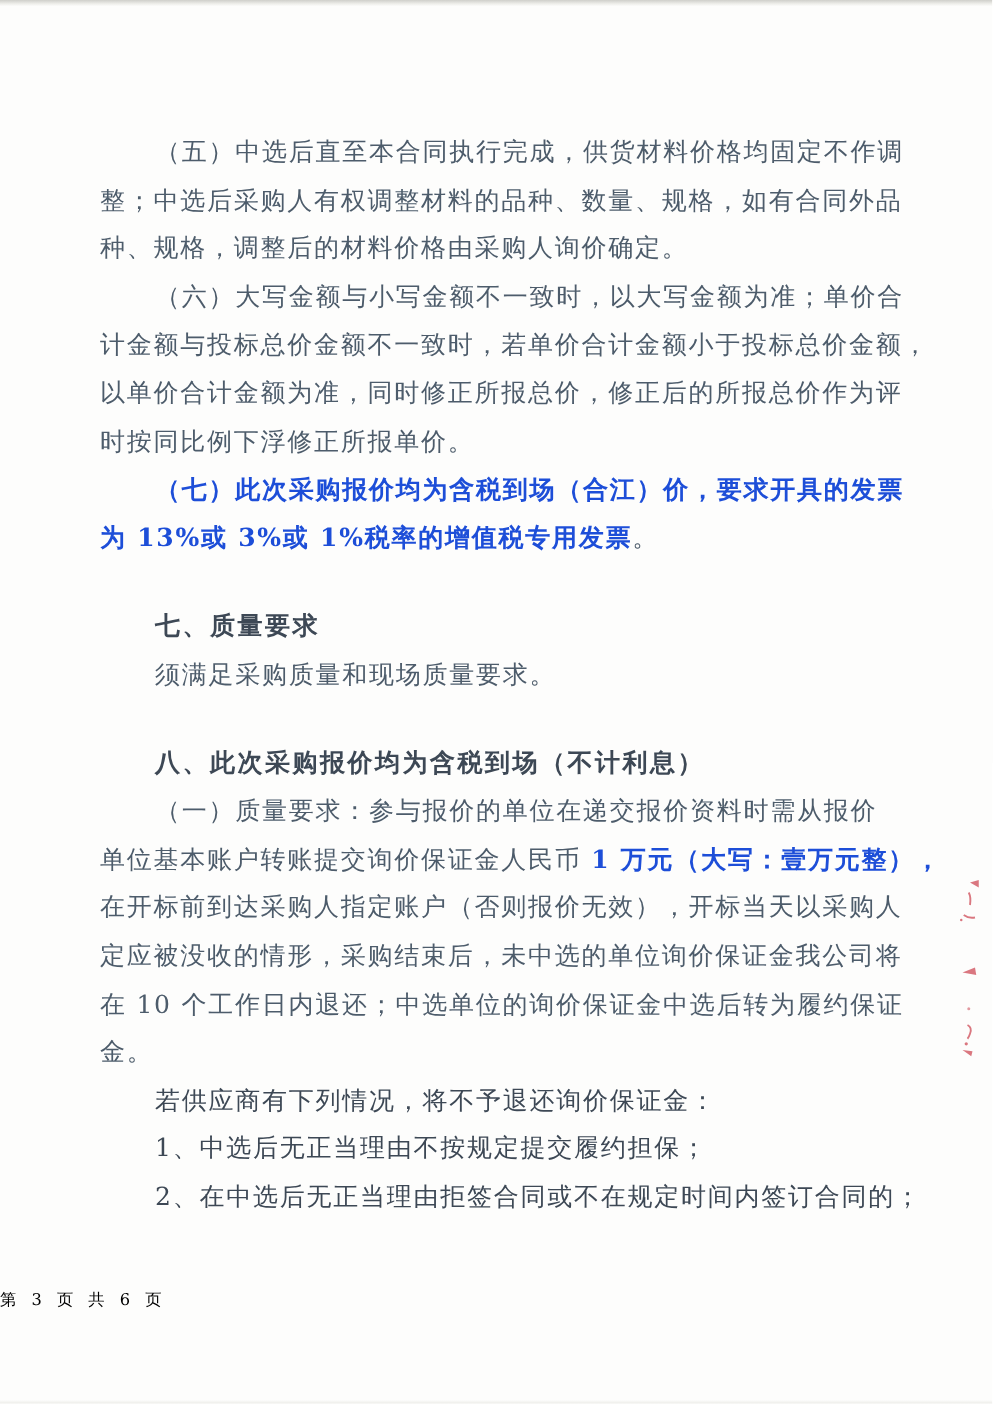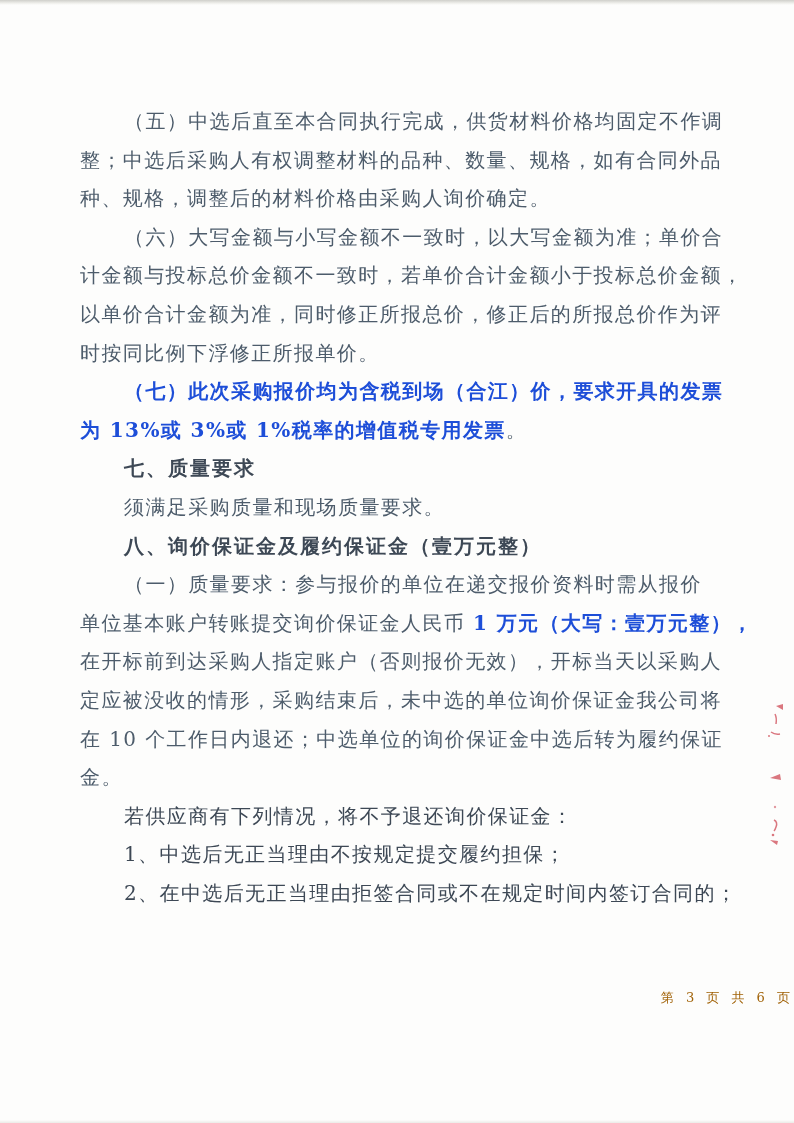--- a/index.html
+++ b/index.html
@@ -38,32 +38,33 @@
   .indent { padding-left: 44px; }
   .b {
     font-weight: normal;
     color: #3d4855;
   }
   .heading {
     font-weight: bold;
     color: #3d4855;
     font-family: "DejaVu Sans", "Liberation Sans", sans-serif;
     letter-spacing: 2px;
+    margin-top: 32px;
   }
   .red { color: #1d4ed8; font-weight: bold; }
   .darktail { color: #4d5c6b; font-weight: normal; }
   .footer {
     position: absolute;
-    top: 989px;
+    top: 1031px;
     left: 0;
     width: 100%;
-    text-align: right;
+    text-align: left;
     font-size: 13px;
     letter-spacing: 4px;
-    color: #a16207;
+    color: #000000;
     font-family: "DejaVu Serif", "Liberation Serif", serif;
   }
   .ink-marks {
     position: absolute;
     left: 762px;
     top: 700px;
     width: 30px;
     height: 170px;
     pointer-events: none;
     opacity: 0.85;
@@ -81,21 +82,21 @@
     <div class="line">整；中选后采购人有权调整材料的品种、数量、规格，如有合同外品</div>
     <div class="line">种、规格，调整后的材料价格由采购人询价确定。</div>
     <div class="line indent">（六）大写金额与小写金额不一致时，以大写金额为准；单价合</div>
     <div class="line">计金额与投标总价金额不一致时，若单价合计金额小于投标总价金额，</div>
     <div class="line">以单价合计金额为准，同时修正所报总价，修正后的所报总价作为评</div>
     <div class="line">时按同比例下浮修正所报单价。</div>
     <div class="line indent red">（七）此次采购报价均为含税到场（合江）价，要求开具的发票</div>
     <div class="line"><span class="red">为 13%或 3%或 1%税率的增值税专用发票</span><span class="darktail">。</span></div>
     <div class="line indent heading">七、质量要求</div>
     <div class="line indent">须满足采购质量和现场质量要求。</div>
-    <div class="line indent heading">八、询价保证金及履约保证金（壹万元整）</div>
+    <div class="line indent heading">八、此次采购报价均为含税到场（不计利息）</div>
     <div class="line indent">（一）质量要求：参与报价的单位在递交报价资料时需从报价</div>
     <div class="line"><span>单位基本账户转账提交询价保证金人民币 </span><span class="red">1 万元（大写：壹万元整），</span></div>
     <div class="line">在开标前到达采购人指定账户（否则报价无效），开标当天以采购人</div>
     <div class="line">定应被没收的情形，采购结束后，未中选的单位询价保证金我公司将</div>
     <div class="line">在 10 个工作日内退还；中选单位的询价保证金中选后转为履约保证</div>
     <div class="line">金。</div>
     <div class="line indent b">若供应商有下列情况，将不予退还询价保证金：</div>
     <div class="line indent b">1、中选后无正当理由不按规定提交履约担保；</div>
     <div class="line indent b">2、在中选后无正当理由拒签合同或不在规定时间内签订合同的；</div>
   </div>

